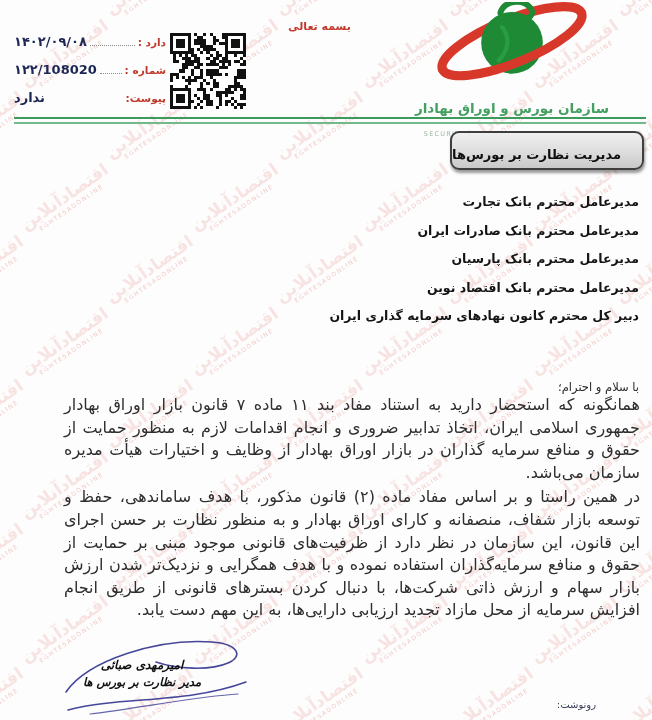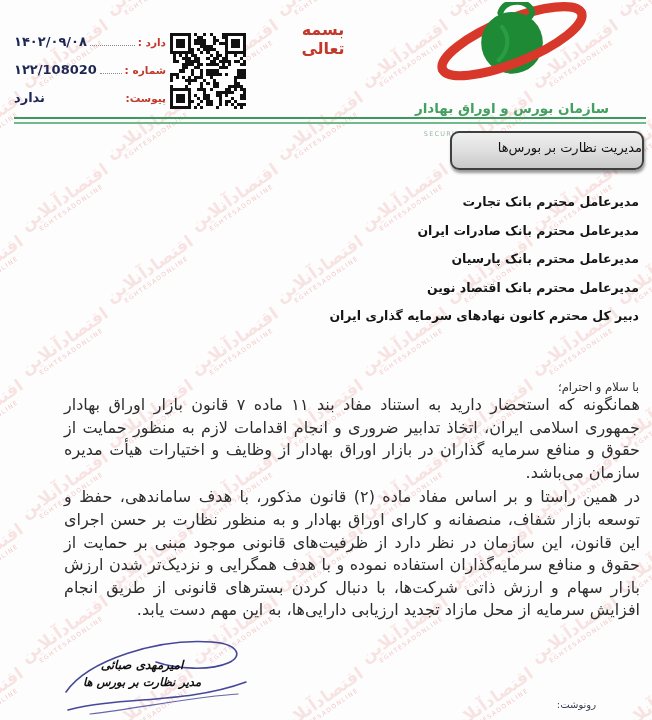--- a/index.html
+++ b/index.html
@@ -17,37 +17,37 @@
   
   .fields{left:14px;top:34px;width:152px;z-index:2;}
   .field-row{display:flex;direction:rtl;align-items:baseline;margin-bottom:13px;}
   .field-label{color:#c2392b;font-size:10.5px;font-weight:bold;white-space:nowrap;}
   .field-dots{flex:1;border-bottom:1px dotted #8a8a8a;height:0.65em;margin:0 3px;}
   .field-dots.blank{border-bottom:none;}
   .field-value{color:#1b2653;font-size:13px;font-weight:bold;white-space:nowrap;direction:ltr;}
   
   #qr-box{left:170px;top:33px;width:76px;height:76px;z-index:2;background:#fff;}
   
-  .bismillah{left:288px;top:20px;width:70px;color:#c2392b;font-size:16px;font-weight:bold;
-    text-align:center;direction:rtl;z-index:2;}
+  .bismillah{left:288px;top:20px;width:70px;color:#c2392b;font-size:11px;font-weight:bold;
+    text-align:left;direction:rtl;z-index:2;}
   
   .logo-wrap{left:382px;top:2px;width:260px;text-align:center;z-index:2;}
   .logo-wrap svg{display:block;margin:0 auto;}
   .org-fa{color:#44a061;font-size:13.5px;font-weight:bold;direction:rtl;margin-top:18px;}
   .org-en{color:#9cb7a3;font-size:6.5px;letter-spacing:1.2px;margin-top:14px;}
   
   .rule{left:14px;right:6px;top:117px;height:3px;
     border-top:2px solid #3c9a5c;border-bottom:2px solid #72b98c;z-index:2;}
   
   .banner{right:8px;top:131px;width:194px;height:39px;z-index:2;
     background:linear-gradient(180deg,#f0f0f0 0%,#ddd 55%,#c9c9c9 100%);
     border:2px solid #3f3f3f;border-radius:9px;box-shadow:1px 3px 3px rgba(0,0,0,.40);
     box-sizing:border-box;}
-  .banner-text{direction:rtl;text-align:right;font-size:13px;font-weight:normal;color:#101010;
-    padding-top:7px;}
+  .banner-text{direction:rtl;text-align:left;font-size:13px;font-weight:bold;color:#101010;
+    padding-top:14px;}
   
   .recipients{right:13px;top:188px;direction:rtl;text-align:right;z-index:2;}
   .recipient{font-size:12.5px;font-weight:bold;color:#141414;line-height:28.5px;white-space:nowrap;}
   .salutation{right:13px;top:380px;direction:rtl;font-size:11.5px;color:#2b2b2b;z-index:2;}
   
   .body-text{right:12px;left:64px;top:394px;direction:rtl;text-align:justify;z-index:2;
     font-size:16px;line-height:22.6px;color:#2e2e2e;}
   .body-text p{margin:0 0 2px 0;}
   
   .sig-block{left:72px;top:658px;width:140px;text-align:center;direction:rtl;z-index:3;font-style:italic;}

